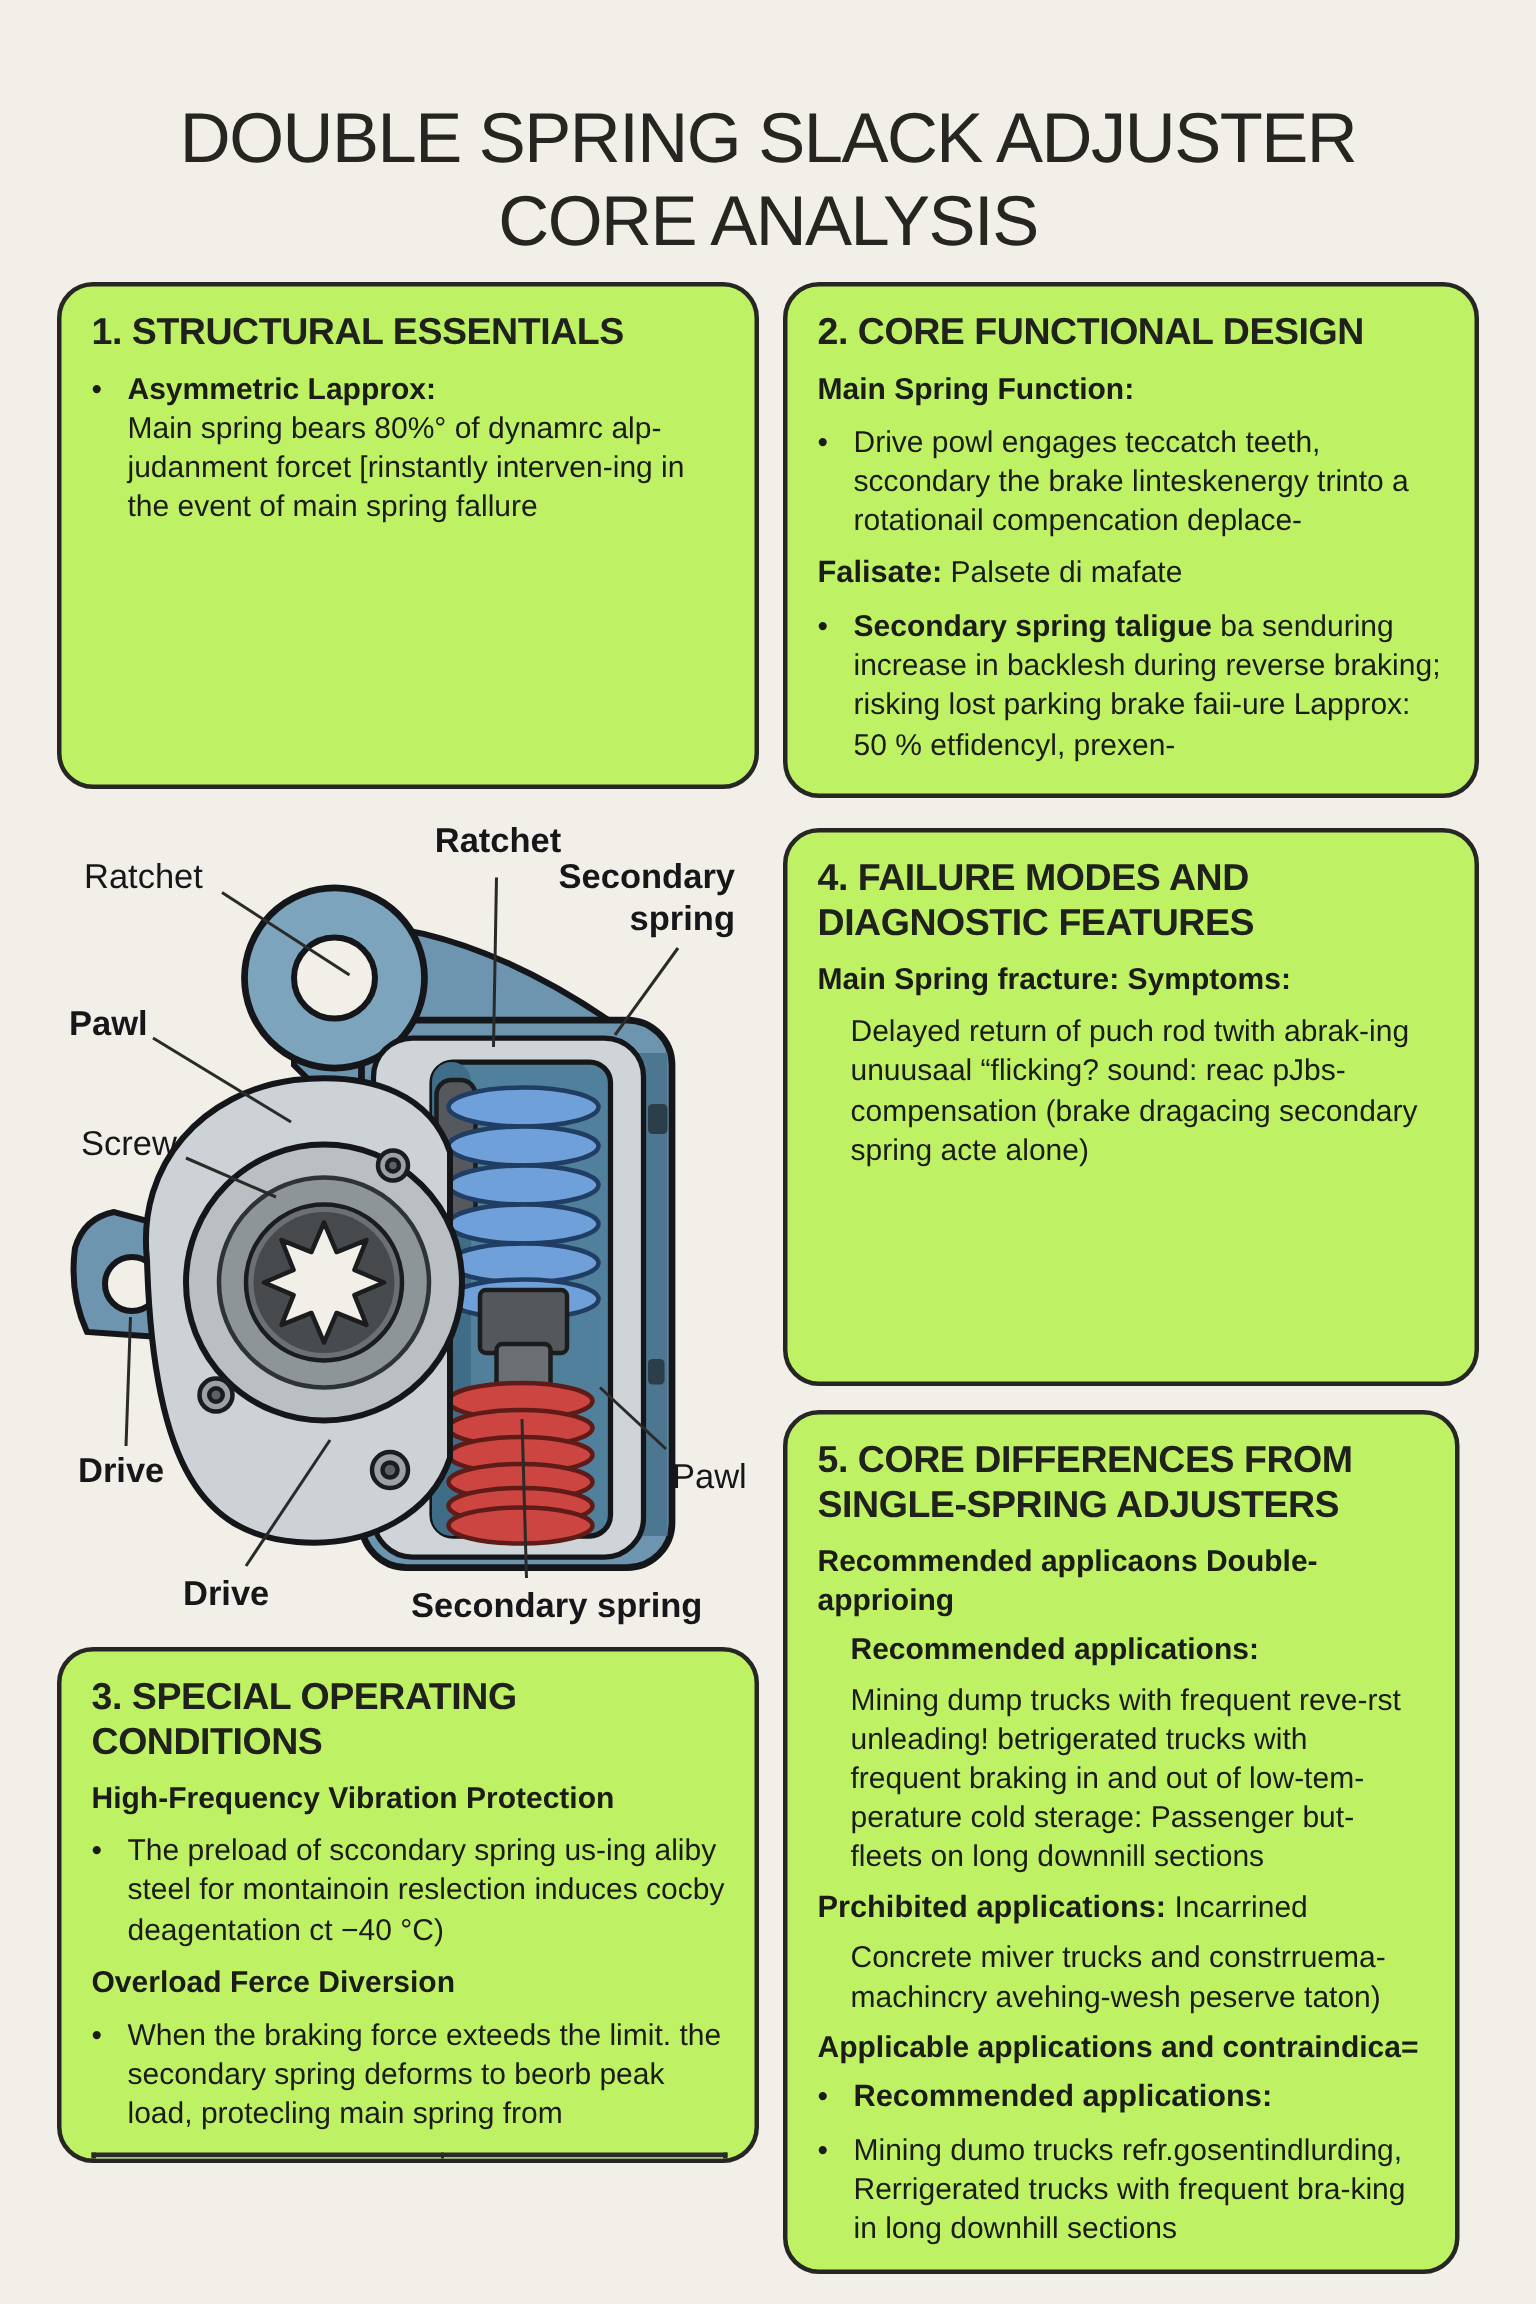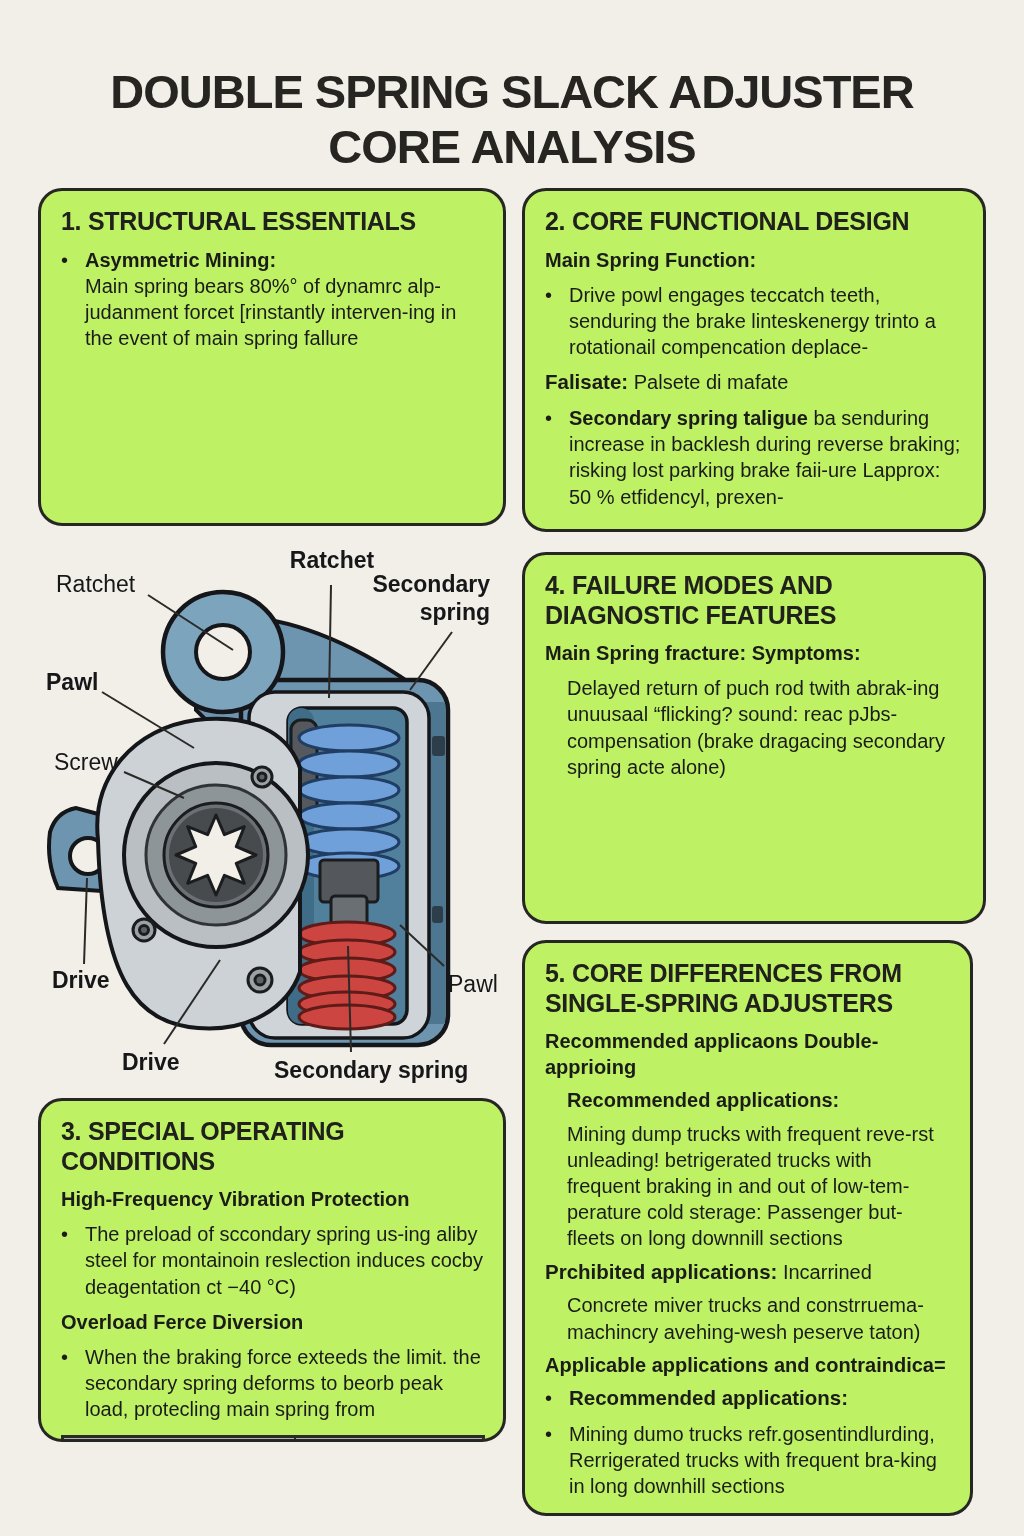--- a/index.html
+++ b/index.html
@@ -5,21 +5,21 @@
   html,body{margin:0;padding:0;}
   body{
     width:1024px;height:1536px;position:relative;
     background:#f2efe8;
     font-family:"Liberation Sans", sans-serif;
     color:#1b1b18;
     overflow:hidden;
   }
   .page-title{
     position:absolute;top:34px;left:0;width:1024px;
-    text-align:center;font-weight:700;font-size:47px;line-height:1.16;
+    text-align:center;font-weight:400;font-size:47px;line-height:1.16;
     letter-spacing:-1px;color:#272521;
   }
   .panel{
     position:absolute;
     background:#bef264;
     border:3px solid #262624;
     border-radius:24px;
     padding:16px 20px 14px 20px;
     box-sizing:border-box;
     overflow:hidden;
@@ -67,29 +67,29 @@
 <body>
 
 <h1 class="page-title">
   <span>DOUBLE SPRING SLACK ADJUSTER</span><br>
   <span>CORE ANALYSIS</span>
 </h1>
 
 <section class="panel" id="box1">
   <h2>1. STRUCTURAL ESSENTIALS</h2>
   <div class="li">
-    <span class="li-body"><b style="display:block">Asymmetric Mining:</b><span>Main spring bears 80%° of dynamrc alp-judanment forcet [rinstantly interven-ing in the event of main spring fallure</span></span>
+    <span class="li-body"><b style="display:block">Asymmetric Lapprox:</b><span>Main spring bears 80%° of dynamrc alp-judanment forcet [rinstantly interven-ing in the event of main spring fallure</span></span>
   </div>
 </section>
 
 <section class="panel" id="box2">
   <h2>2. CORE FUNCTIONAL DESIGN</h2>
   <p class="subhead">Main Spring Function:</p>
   <div class="li">
-    <span class="li-body">Drive powl engages teccatch teeth, senduring the brake linteskenergy trinto a rotationail compencation deplace-</span>
+    <span class="li-body">Drive powl engages teccatch teeth, sccondary the brake linteskenergy trinto a rotationail compencation deplace-</span>
   </div>
   <p><b class="subhead">Falisate:</b><span> Palsete di mafate</span></p>
   <div class="li">
     <span class="li-body"><b>Secondary spring taligue</b><span> ba senduring increase in backlesh during reverse braking; risking lost parking brake faii-ure Lapprox: 50 % etfidencyl, prexen-</span></span>
   </div>
 </section>
 
 <section class="panel" id="box4">
   <h2>4. FAILURE MODES AND DIAGNOSTIC FEATURES</h2>
   <p class="subhead">Main Spring fracture: Symptoms:</p>

